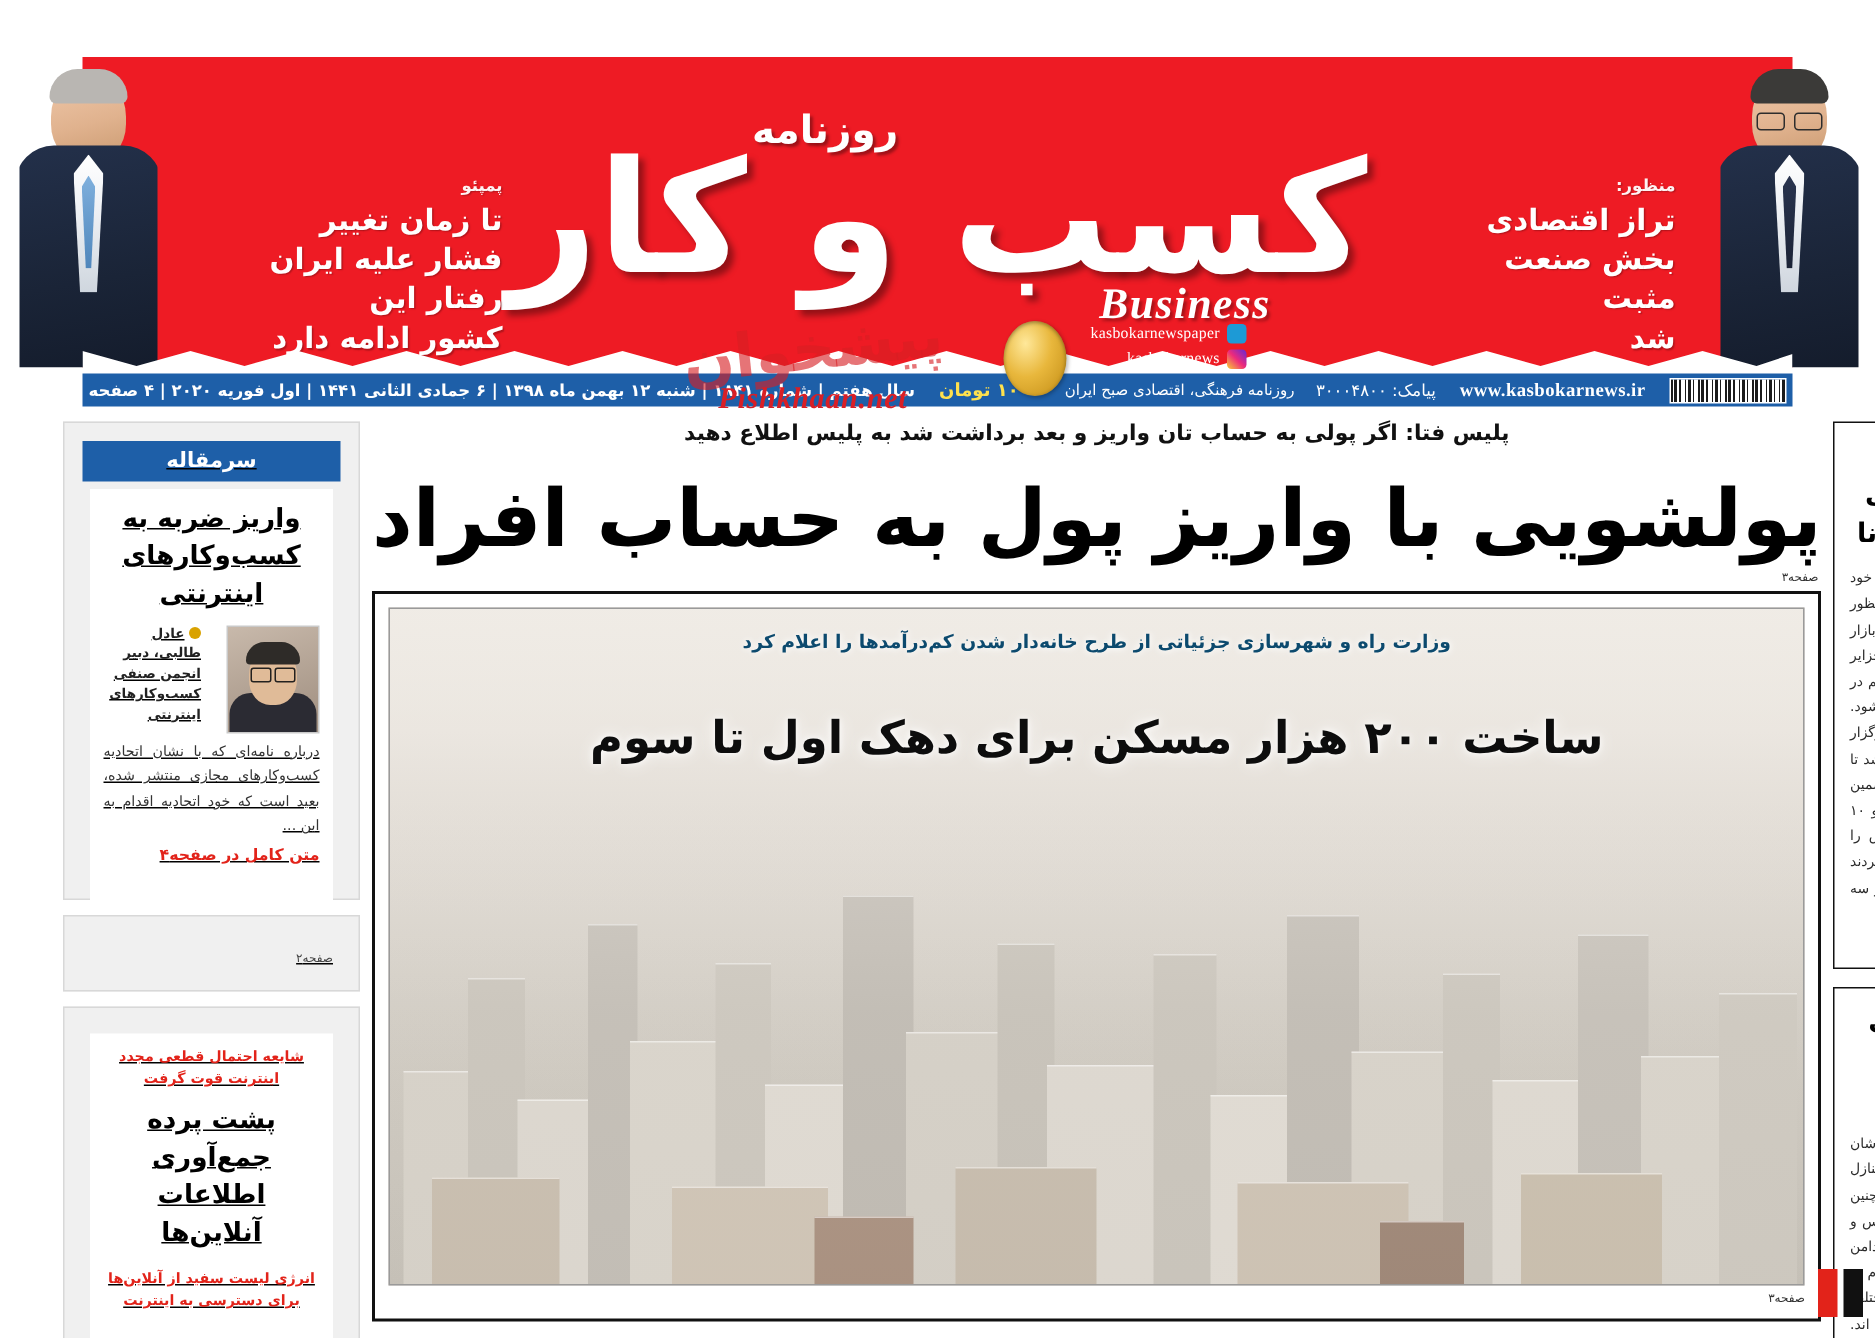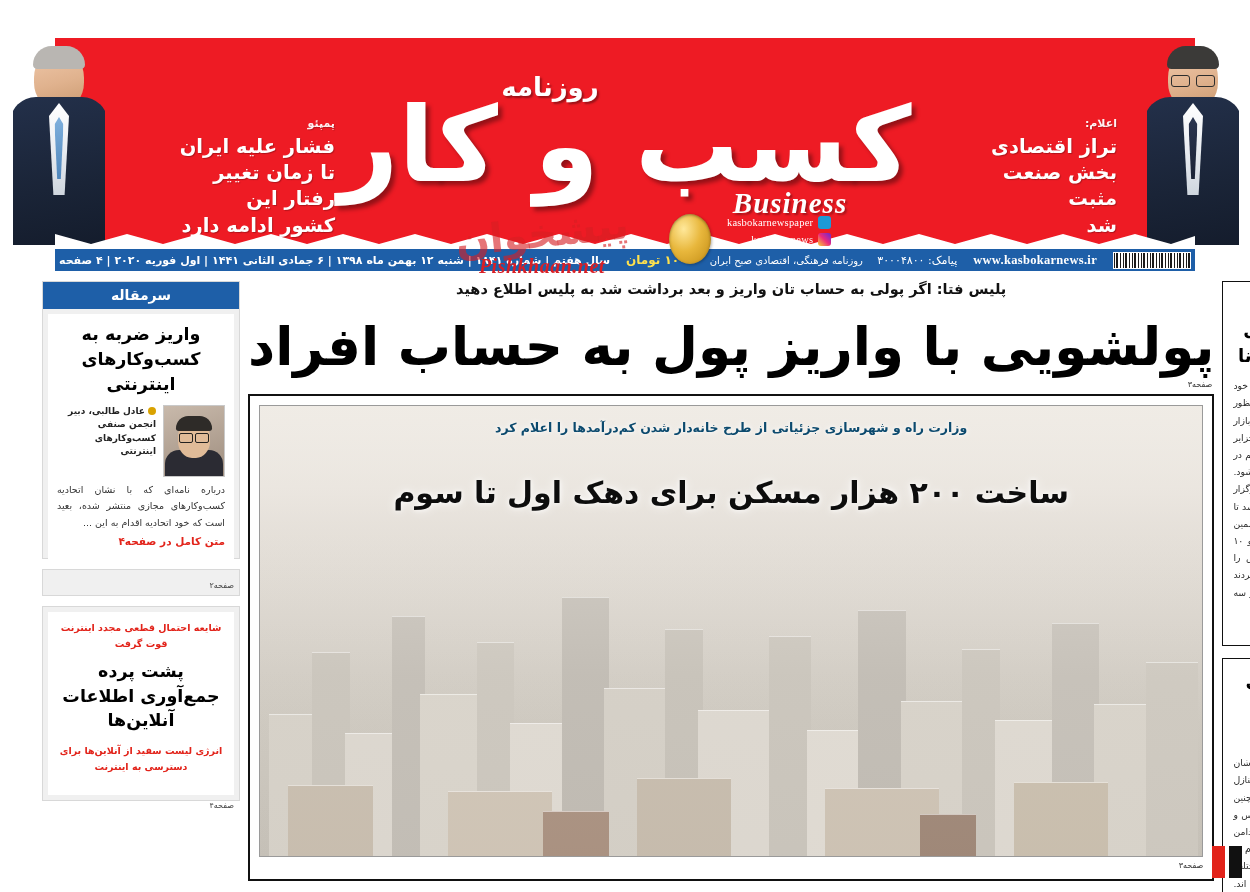--- a/index.html
+++ b/index.html
@@ -269,21 +269,22 @@
   .col-side {
     width: 198px;
     flex: 0 0 198px;
     display: flex;
     flex-direction: column;
     gap: 10px;
   }
   .side-box {
     background: #f0f0f0;
     border: 1px solid #d8d8d8;
-    padding: 5px;
+    padding: 17px;
+    text-decoration: underline;
   }
   .side-inner {
     background: #fff;
     padding: 8px 9px 6px;
     height: 100%;
   }
   .sar-tab {
     background: #1e5fa8;
     color: #fff;
     font-size: 14px;
@@ -294,21 +295,21 @@
   }
   .side-title {
     font-size: 17.5px;
     font-weight: bold;
     line-height: 1.42;
     text-align: center;
     color: #000;
   }
   .ed-meta {
     display: flex;
-    gap: 7px;
+    gap: 17px;
     margin-top: 8px;
     align-items: flex-start;
   }
   .ed-photo {
     width: 62px; height: 72px;
     flex: 0 0 62px;
     border: 1px solid #c9c9c9;
     background: linear-gradient(160deg,#c8b9ab 0%, #9f8e7f 100%);
     position: relative;
     overflow: hidden;
@@ -564,30 +565,30 @@
       </div>
       <div class="soc-row">
         <span class="soc-ico soc-ig"></span>
         <span class="soc-txt">kasbokarnews</span>
       </div>
     </div>
 
     <div class="blurb blurb-left">
       <div class="kicker">پمپئو</div>
       <div class="lines">
+        <div>تا زمان تغییر</div>
         <div>فشار علیه ایران</div>
-        <div>تا زمان تغییر</div>
         <div>رفتار این</div>
         <div>کشور ادامه دارد</div>
       </div>
       <div class="pg">صفحه۲</div>
     </div>
 
     <div class="blurb blurb-right">
-      <div class="kicker">اعلام:</div>
+      <div class="kicker">منظور:</div>
       <div class="lines">
         <div>تراز اقتصادی</div>
         <div>بخش صنعت</div>
         <div>مثبت</div>
         <div>شد</div>
       </div>
       <div class="pg">صفحه۲</div>
     </div>
 
     <div class="portrait portrait-left">

